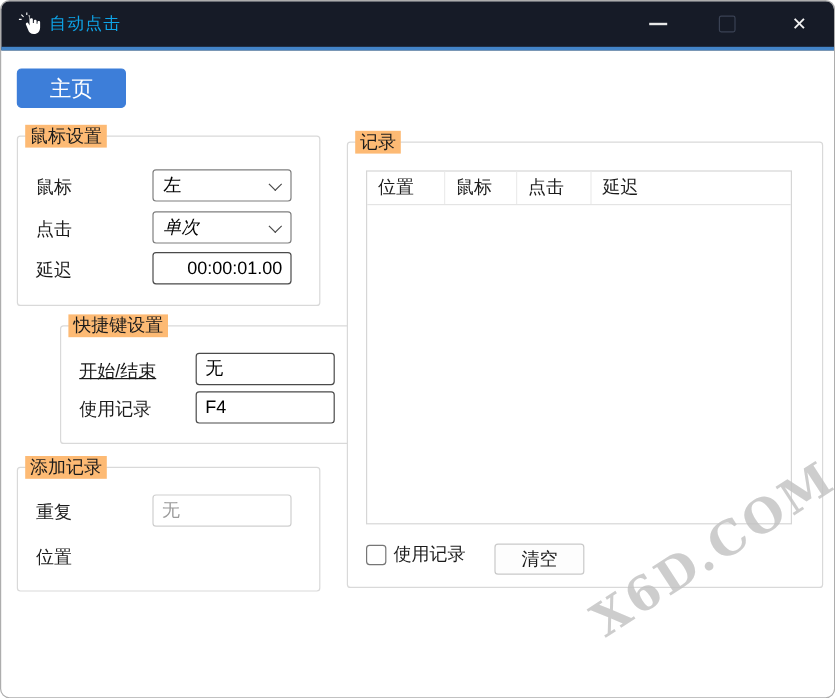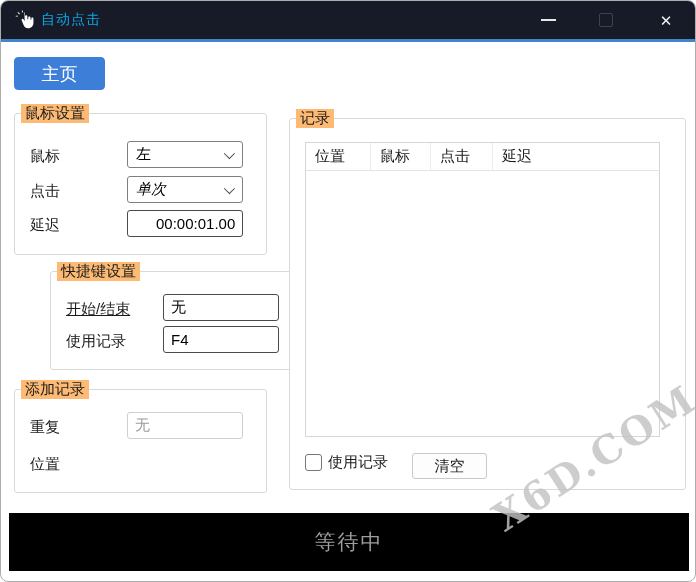--- a/index.html
+++ b/index.html
@@ -139,19 +139,16 @@
       </div>
       <div class="list-body"></div>
     </div>
     <div class="chk-row">
       <span class="checkbox"></span>
       <span class="chk-label">使用记录</span>
     </div>
     <div class="rec-btn b-clear">清空</div>
   </div>
 
-  <div class="statusbar">
-    <span class="status-text">等待中</span>
-  </div>
 
 </div>
 
 <div class="watermark">X6D.COM</div>
 
 </body></html>

